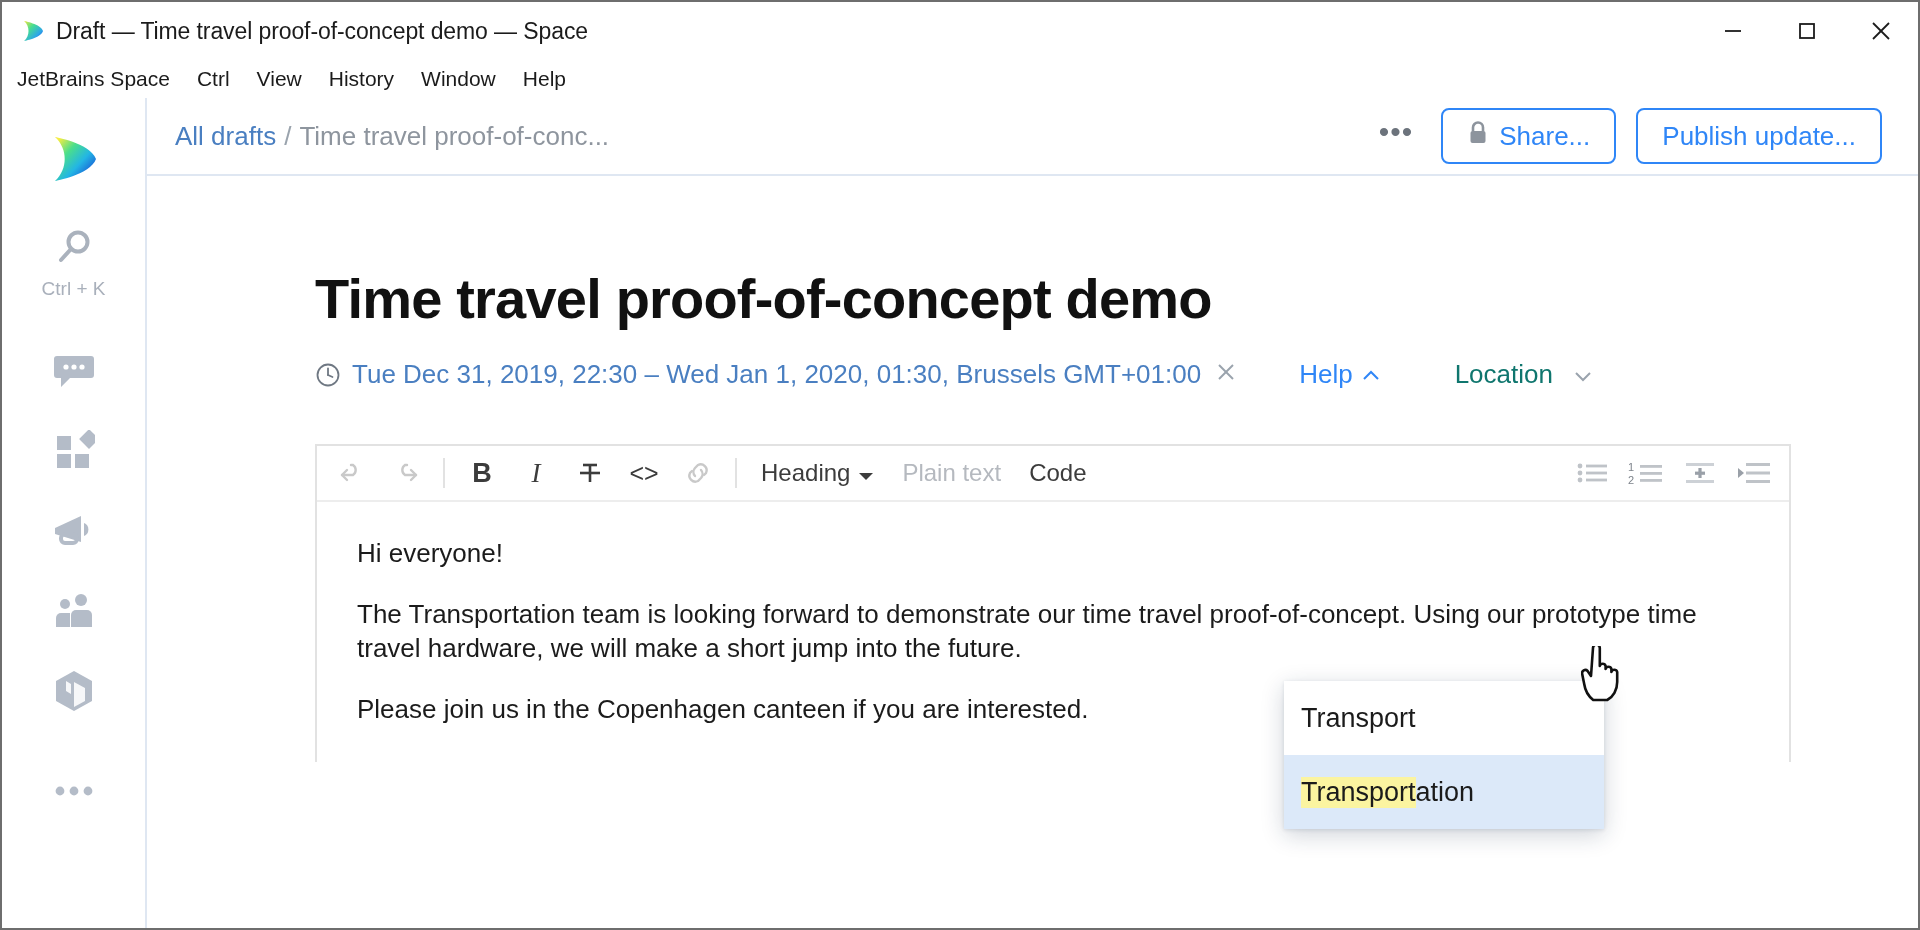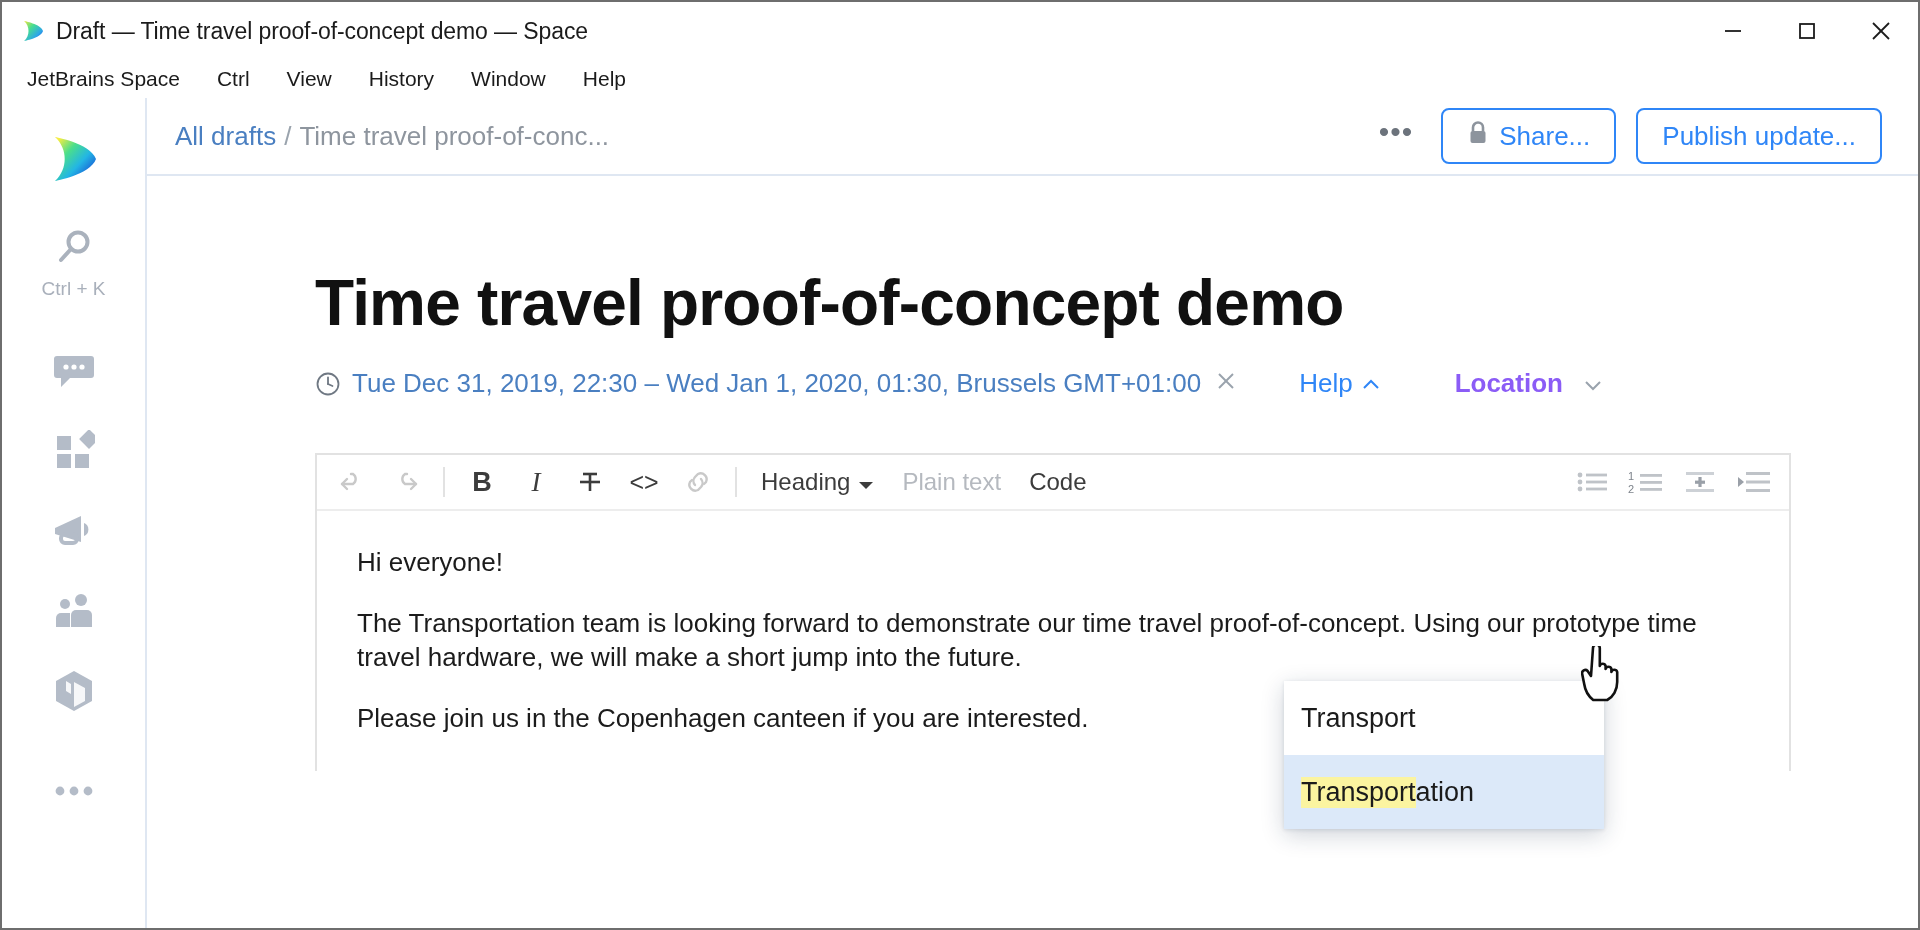--- a/index.html
+++ b/index.html
@@ -64,21 +64,20 @@
     gap: 0px;
     background: #ffffff;
   }
   .menu-item {
     font-size: 21px;
     color: #1b1b1b;
     padding: 2px 13px 2px 0;
     margin-right: 14px;
     white-space: nowrap;
     cursor: default;
-    margin-left: 10px;
   }
   .menu-item:last-child { margin-right: 0; }
 
   
   #body-area {
     position: relative;
     display: flex;
     height: calc(930px - 58px - 38px - 4px);
   }
 
@@ -174,21 +173,21 @@
   
   #doc-scroll {
     flex: 1 1 auto;
     position: relative;
     overflow: hidden;
   }
   #doc-inner {
     padding: 90px 0 0 0;
   }
   #doc-title {
-    font-size: 64px;
+    font-size: 56px;
     font-weight: bold;
     color: #111111;
     letter-spacing: -0.8px;
     margin-left: 168px;
     margin-bottom: 28px;
     white-space: nowrap;
   }
 
   #meta-row {
     display: flex;
@@ -208,24 +207,24 @@
     background: none; border: none;
     font-family: "Liberation Sans", sans-serif;
   }
   #team-field {
     color: #2f86f7;
     margin-left: 62px;
     cursor: pointer;
     display: flex; align-items: center; gap: 8px;
   }
   #location-field {
-    color: #8b5cf6;
+    color: #0f766e;
     margin-left: 74px;
     cursor: pointer;
-    display: flex; align-items: center; gap: 20px; font-weight: bold;
+    display: flex; align-items: center; gap: 20px;
   }
 
   
   #editor-card {
     margin: 54px 0 0 168px;
     width: 1476px;
     border: 2px solid #e2e2e2;
     border-bottom: none;
     background: #ffffff;
   }

